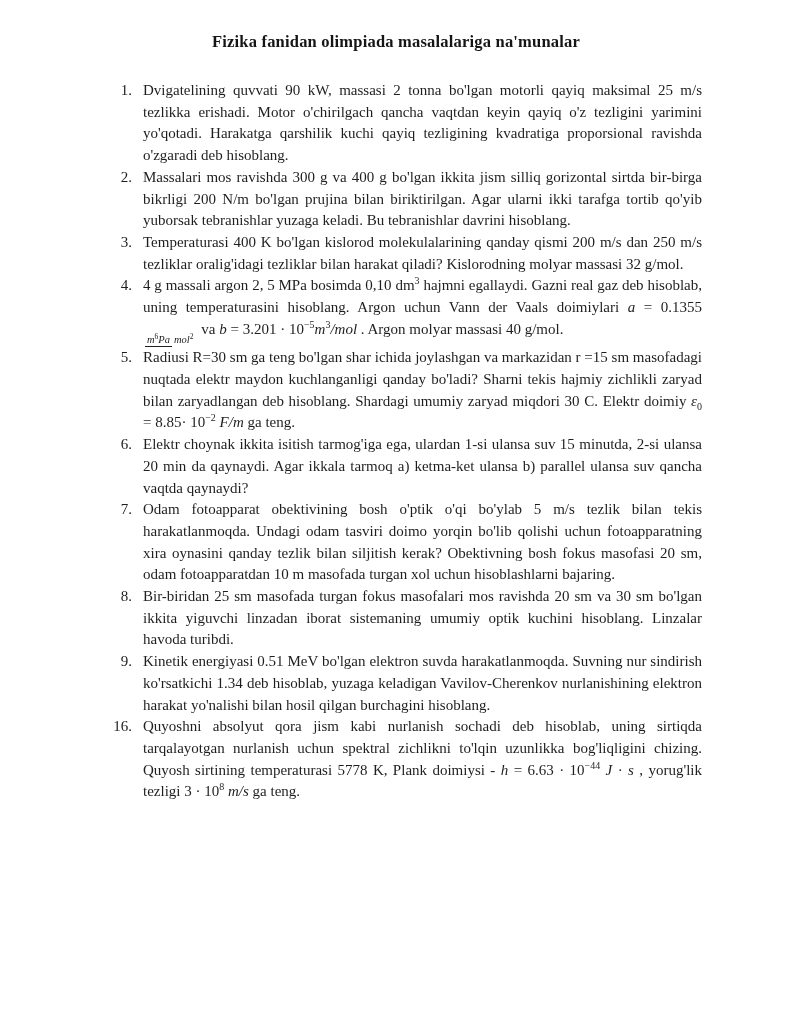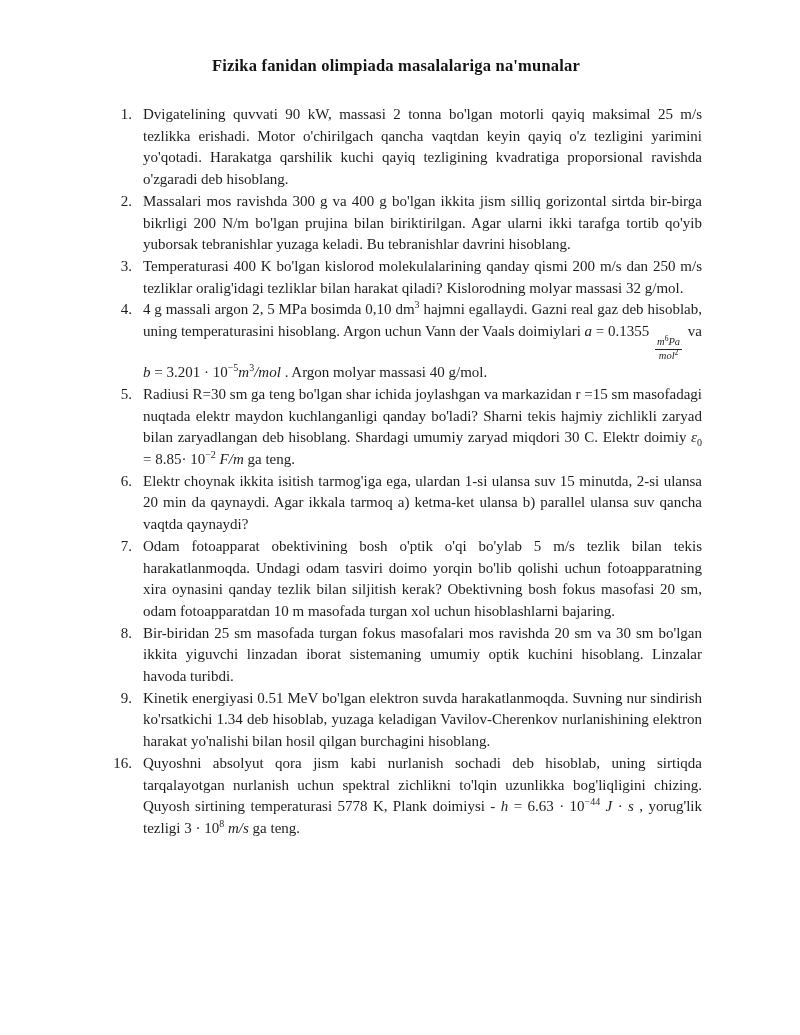--- a/index.html
+++ b/index.html
@@ -2,21 +2,21 @@
 <html><head>
 <meta charset="utf-8">
 <style>
   html, body { margin: 0; padding: 0; background: #ffffff; }
   .page {
     position: relative;
     width: 792px;
     height: 1035px;
     background: #ffffff;
     box-sizing: border-box;
-    padding-top: 56px;
+    padding-top: 32px;
     font-family: "Liberation Serif", "DejaVu Serif", serif;
     color: #1e1e1e;
     overflow: hidden;
   }
   .title {
     margin: 0;
     text-align: center;
     font-size: 16.5px;
     font-weight: 700;
     letter-spacing: 0.2px;
@@ -39,21 +39,21 @@
     text-align: justify;
     text-justify: inter-word;
   }
   .pbody i { font-style: italic; }
   sup, sub {
     font-size: 10px;
     line-height: 0;
   }
   .frac {
     display: inline-flex;
-    flex-direction: column;
+    flex-direction: row;
     text-align: center;
     vertical-align: -9px;
     font-size: 10.5px;
     line-height: 1.2;
     margin: 0 2px;
   }
   .frac .num {
     border-bottom: 1px solid #1e1e1e;
     padding: 0 2px;
   }

